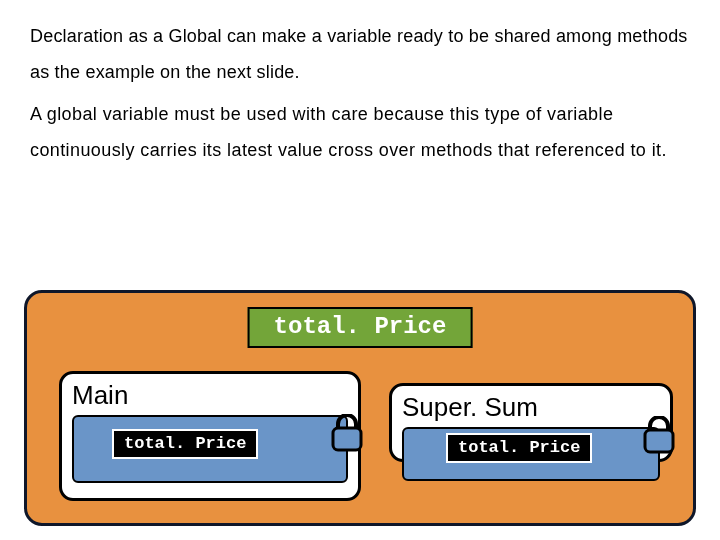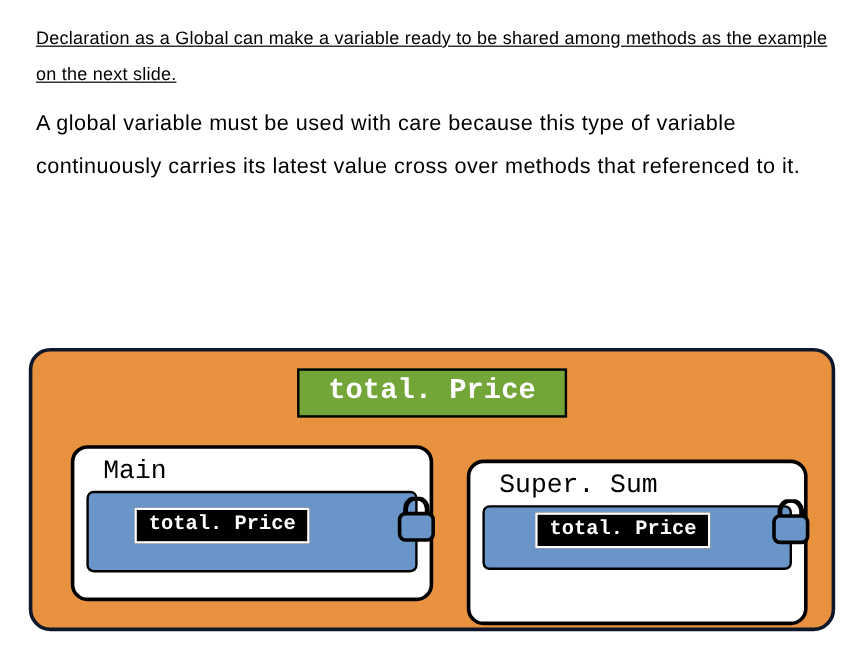--- a/index.html
+++ b/index.html
@@ -15,25 +15,24 @@
   .slide {
     padding: 18px 30px 0 30px;
   }
   .title {
     text-align: center;
     font-size: 24px;
     font-weight: bold;
     margin-bottom: 20px;
   }
   .para {
-    font-size: 15px;
+    font-size: 18px;
     line-height: 2.0;
     letter-spacing: 0.2px;
     margin-bottom: 6px;
-    text-decoration: underline;
   }
   .para2 {
     font-size: 18px;
     line-height: 2.0;
     letter-spacing: 0.4px;
   }
   .diagram-wrap {
     position: absolute;
     left: 24px;
     right: 24px;
@@ -71,27 +70,26 @@
   .method-box.main {
     left: 32px;
     top: 78px;
     width: 302px;
     height: 130px;
   }
   .method-box.super {
     right: 20px;
     top: 90px;
     width: 284px;
-    height: 138px;
+    height: 79px;
   }
   .method-label {
-    font-size: 22px;
-    margin-left: 14px;
+    font-size: 26px;
+    margin-left: 0;
     margin-bottom: 4px;
-    font-family: Liberation Mono, monospace;
   }
   .inner-blue {
     position: relative;
     background: #6a95c8;
     border: 2px solid #000;
     border-radius: 6px;
     height: 68px;
     margin-top: 4px;
   }
   .method-box.super .inner-blue {

